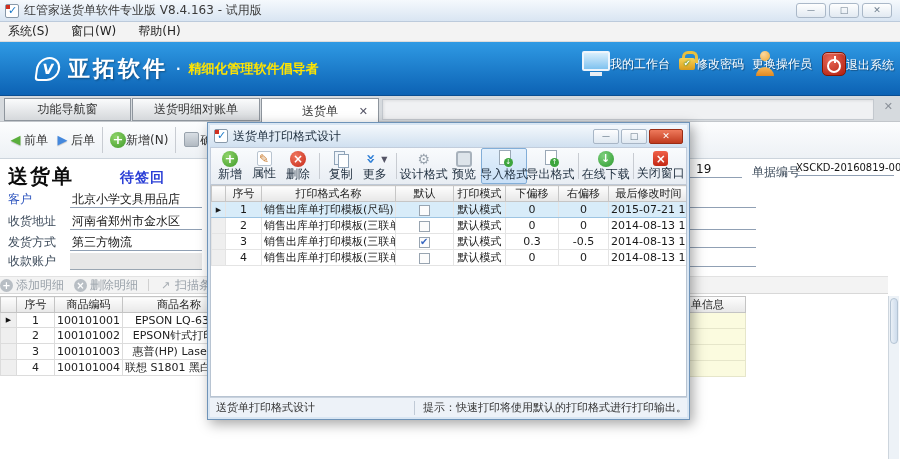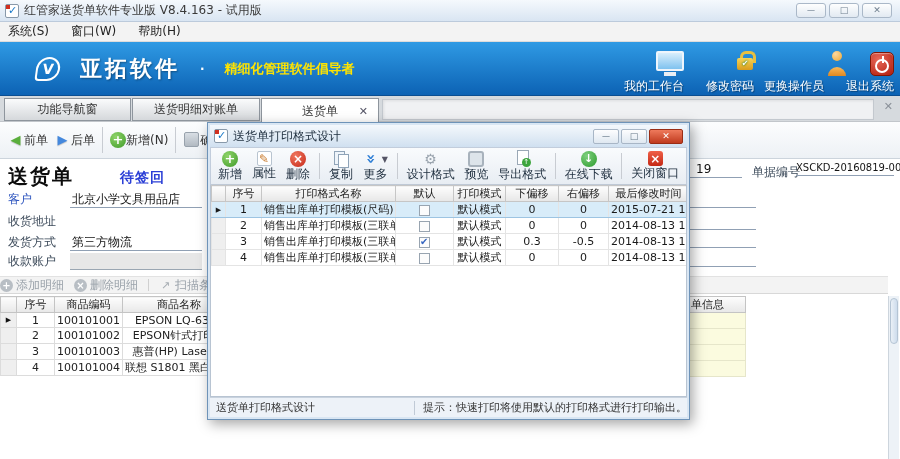--- a/index.html
+++ b/index.html
@@ -16,28 +16,28 @@
 .wbtn{width:30px;height:15px;background:linear-gradient(#fefefe,#e2eaf2);border:1px solid #aab8c8;border-radius:3px;font-size:9px;color:#708090;text-align:center;line-height:12px}
 .wbtn.min::before{content:"—";font-size:8px}
 .wbtn.max::before{content:"□";font-size:9px}
 .wbtn.cls::before{content:"✕";font-size:9px}
 
 #menubar{position:absolute;top:22px;left:0;width:900px;height:20px;background:#f3f3f3;border-bottom:1px solid #dcdcdc;display:flex;align-items:center;padding-left:8px}
 .menu-item{margin-right:22px;color:#222}
 
 
 #banner{position:absolute;top:42px;left:0;width:900px;height:54px;background:linear-gradient(#2f9ae4,#0c62b4);border-bottom:1px solid #0a4e92}
-#brand{position:absolute;left:36px;top:12px;display:flex;align-items:center;gap:20px}
+#brand{position:absolute;left:36px;top:12px;display:flex;align-items:center;gap:8px}
 .logo{width:24px;height:24px;border:2px solid #fff;border-radius:50% 50% 50% 4px;color:#fff;font-weight:bold;font-size:14px;display:flex;align-items:center;justify-content:center;transform:skewX(-8deg)}
 .logo::before{content:"V"}
 .brand-name{color:#fff;font-size:22px;font-weight:bold;letter-spacing:3px;text-shadow:1px 1px 2px rgba(0,0,0,.35)}
 .brand-dot{color:#fff;font-weight:bold}
 .brand-slogan{color:#ffe400;font-size:13px;font-weight:bold}
 #banner-actions{position:absolute;right:6px;top:8px;display:flex;align-items:flex-end;gap:8px}
-.baction{display:flex;flex-direction:column;align-items:flex-end;min-width:62px;cursor:pointer}
+.baction{display:flex;flex-direction:row;align-items:center;min-width:62px;cursor:pointer}
 .blabel{color:#fff;font-size:12px;margin-top:2px;text-shadow:1px 1px 1px rgba(0,0,0,.4);white-space:nowrap}
 .bi{height:26px;display:flex;align-items:center;justify-content:center;position:relative}
 .bi-monitor{width:28px;flex-direction:column}
 .bi-monitor::before{content:"";width:24px;height:16px;background:linear-gradient(#d8eefc,#7fc2ef);border:2px solid #eef5fc;border-radius:2px}
 .bi-monitor::after{content:"";width:12px;height:4px;background:#e8eef4;margin-top:1px}
 .bi-list::before{content:"";width:22px;height:18px;background:#fff;border:1px solid #7090b0;border-radius:2px;box-shadow:inset 0 -3px 0 #dde8f4}
 .bi-list::after{content:"≡";position:absolute;color:#4a7ec0;font-size:16px;font-weight:bold;top:2px}
 .bi-lock{width:18px}
 .bi-lock::before{content:"";position:absolute;top:1px;left:4px;width:10px;height:9px;border:3px solid #e8c040;border-bottom:none;border-radius:6px 6px 0 0}
 .bi-lock::after{content:"✔";position:absolute;top:8px;left:1px;width:16px;height:12px;background:linear-gradient(#f6d458,#d89c1c);border-radius:2px;color:#fff;font-size:8px;line-height:12px;text-align:center;text-shadow:0 0 2px #2a8a2a, 0 0 2px #2a8a2a}
@@ -240,20 +240,21 @@
     </div>
   <div id="doc-title">送货单</div>
   <div id="doc-status">待签回</div>
   <div id="fields">
       <div class="field-row" style="top: 68px;">
         <span class="flabel accent">客户</span>
         <span class="fvalue">北京小学文具用品店</span>
       </div>
       <div class="field-row" style="top: 90px;">
         <span class="flabel">收货地址</span>
+        <span class="fvalue">河南省郑州市金水区</span>
       </div>
       <div class="field-row" style="top: 111px;">
         <span class="flabel">发货方式</span>
         <span class="fvalue">第三方物流</span>
       </div>
       <div class="field-row" style="top: 130px;">
         <span class="flabel">收款账户</span>
         <span class="fvalue readonly"></span>
       </div>
     </div>
@@ -386,20 +387,26 @@
         <span class="icwrap">
           <span class="ic ic-design"></span>
         </span>
         <span class="tlabel">设计格式</span>
       </div>
       <div class="dtbtn">
         <span class="icwrap">
           <span class="ic ic-preview"></span>
         </span>
         <span class="tlabel">预览</span>
+      </div>
+      <div class="dtbtn highlight">
+        <span class="icwrap">
+          <span class="ic ic-import"></span>
+        </span>
+        <span class="tlabel">导入格式</span>
       </div>
       <div class="dtbtn">
         <span class="icwrap">
           <span class="ic ic-export"></span>
         </span>
         <span class="tlabel">导出格式</span>
       </div>
       <div class="vsep"></div>
       <div class="dtbtn">
         <span class="icwrap">

